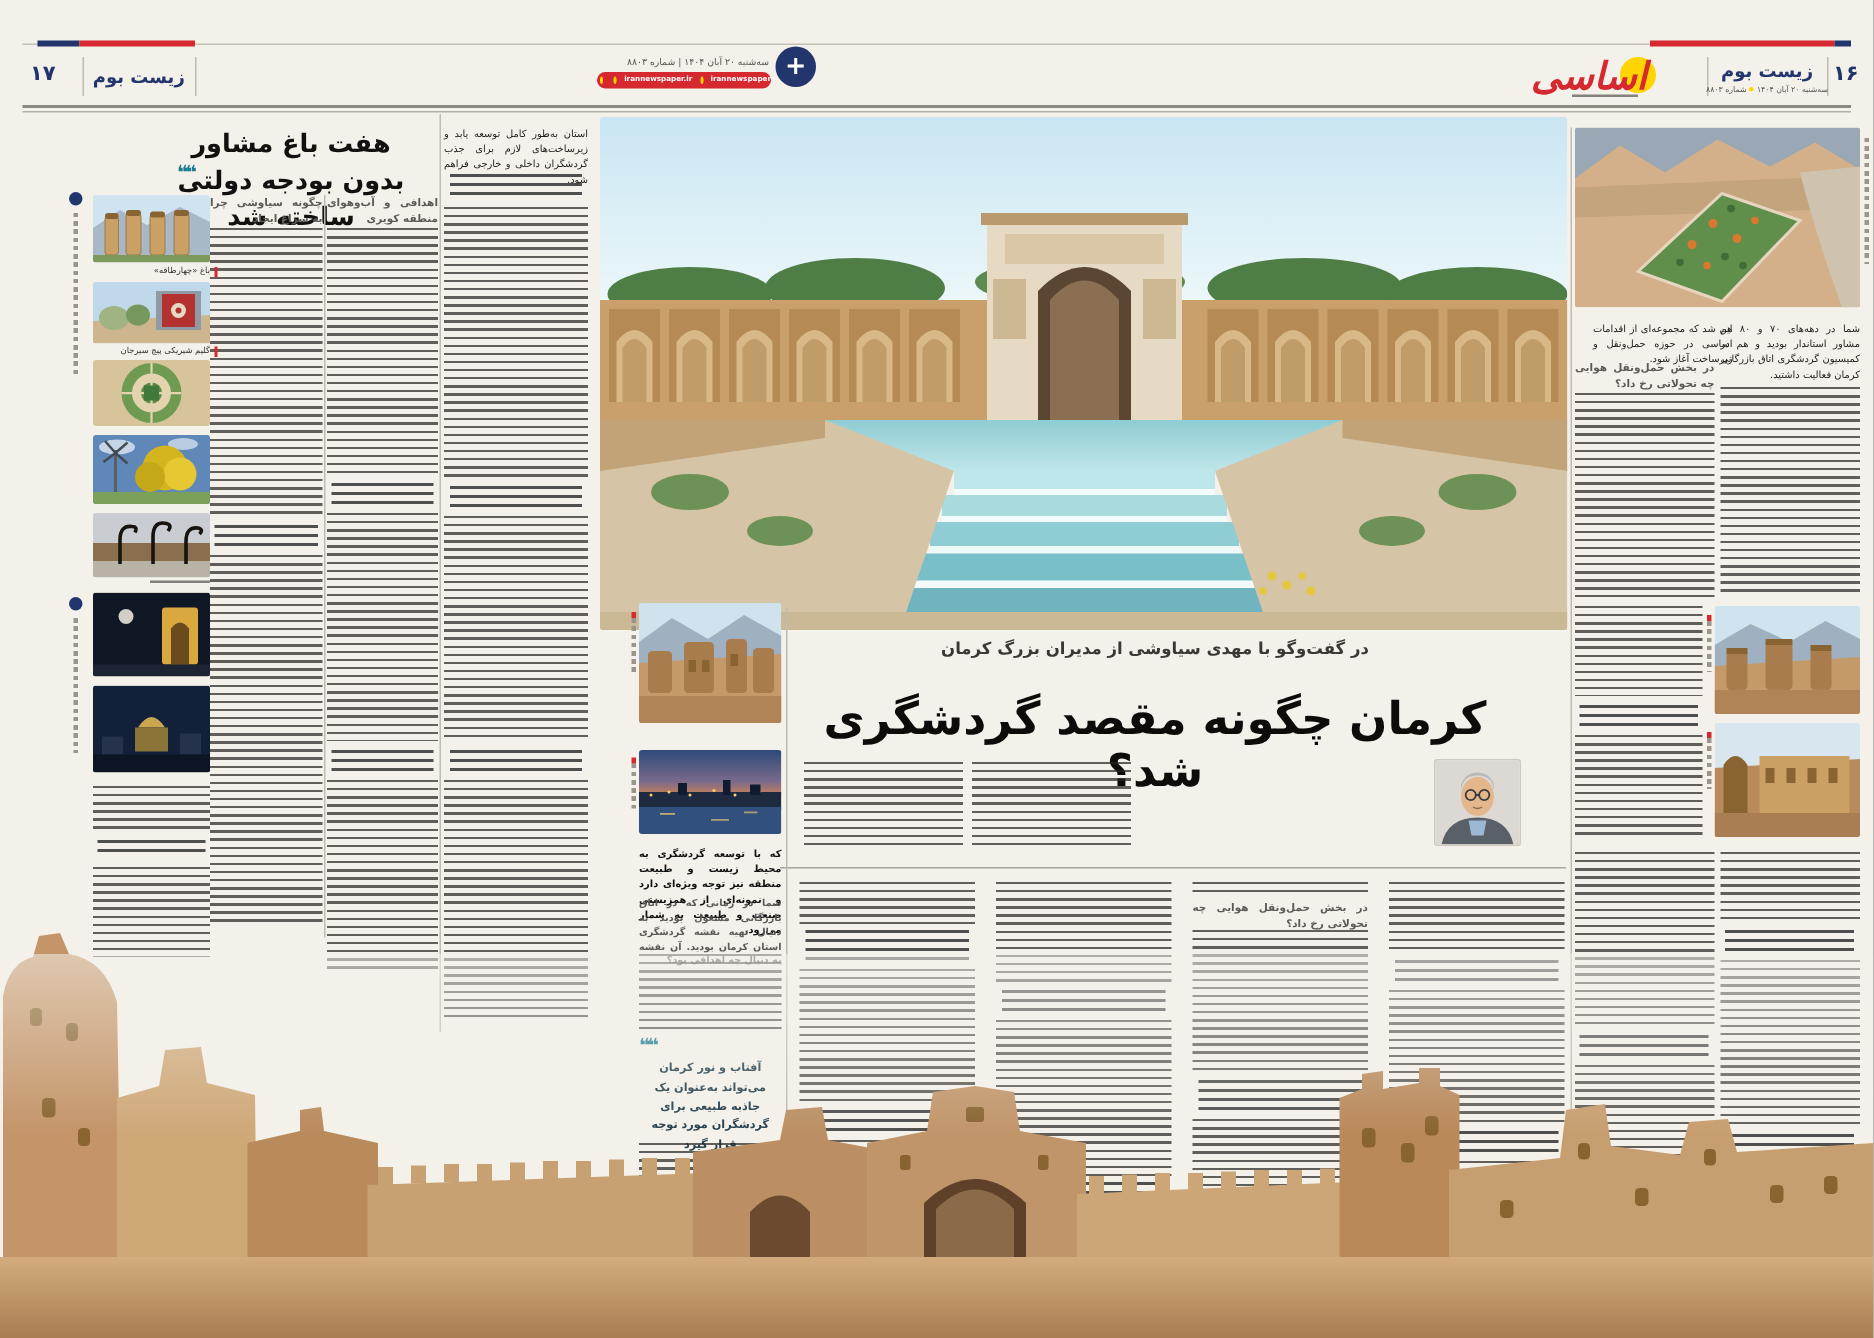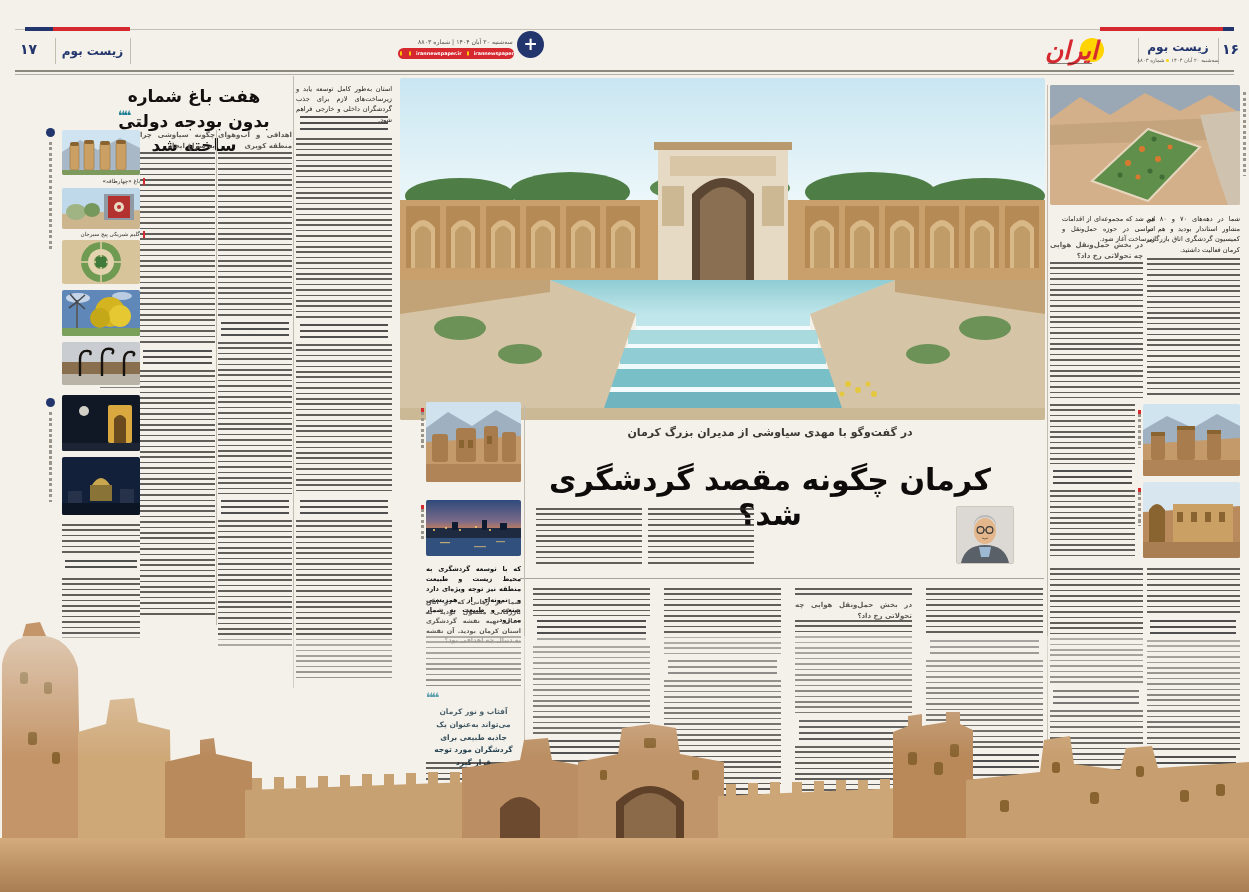--- a/index.html
+++ b/index.html
@@ -55,35 +55,35 @@
   <div class="abs pill" style="left:398px;top:48px;width:116px;height:11px;">
     <span class="ydot"></span>
       <span class="ydot"></span>
     <span>irannewspaper.ir</span>
     <span class="ydot"></span>
     <span>irannewspaper</span>
   </div>
   <div class="abs" style="left:517px;top:31px;width:27px;height:27px;border-radius:50%;background:#22356d;color:#fff;font-size:17px;line-height:26px;text-align:center;font-weight:bold;">+</div>
 
   <div class="abs" style="left:1080px;top:38px;width:24px;height:24px;border-radius:50%;background:#ffd400;"></div>
-  <div class="abs logo-fa" style="left:1046px;top:36px;width:52px;text-align:right;">ایران</div>
+  <div class="abs logo-fa" style="left:1046px;top:36px;width:52px;text-align:right;">اساسی</div>
   <div class="abs gkl" style="left:1048px;top:63px;width:44px;height:4px;"></div>
   <div class="abs vr" style="left:1138px;top:38px;height:26px;"></div>
   <div class="abs vr" style="left:1218px;top:38px;height:26px;"></div>
   <div class="abs secbox navy" style="left:1140px;top:40px;width:76px;">زیست بوم</div>
   <div class="abs dateline" style="left:1132px;top:57px;width:92px;text-align:center;font-size:5.2px;">
     <span>سه‌شنبه ۲۰ آبان ۱۴۰۴</span><span class="ydot" style="width:3px;height:3px;"></span><span>شماره ۸۸۰۳</span>
   </div>
   <div class="abs pagenum navy" style="left:1222px;top:41px;">۱۶</div>
 
   <div class="abs hr" style="left:15px;top:70px;width:1219px;height:1.6px;"></div>
   <div class="abs" style="left:15px;top:74px;width:1219px;height:.7px;background:#b5b0a5;"></div>
 
   <div class="abs hl17" style="left:95px;top:84px;width:198px;">
-    <div>هفت باغ شماره</div>
+    <div>هفت باغ مشاور</div>
     <div>بدون بودجه دولتی ساخته شد</div>
   </div>
 
   <div class="abs vr" style="left:293px;top:76px;height:612px;"></div>
   <div class="abs vr" style="left:216px;top:130px;height:495px;"></div>
 
   <div class="abs t" style="left:296px;top:84px;width:96px;height:26px;">استان به‌طور کامل توسعه یابد و زیرساخت‌های لازم برای جذب گردشگران داخلی و خارجی فراهم شود.</div>
   <div class="abs gkq" style="left:300px;top:116px;width:88px;height:15px;"></div>
   <div class="abs gk" style="left:296px;top:138px;width:96px;height:180px;"></div>
   <div class="abs gkq" style="left:300px;top:324px;width:88px;height:14px;"></div>

